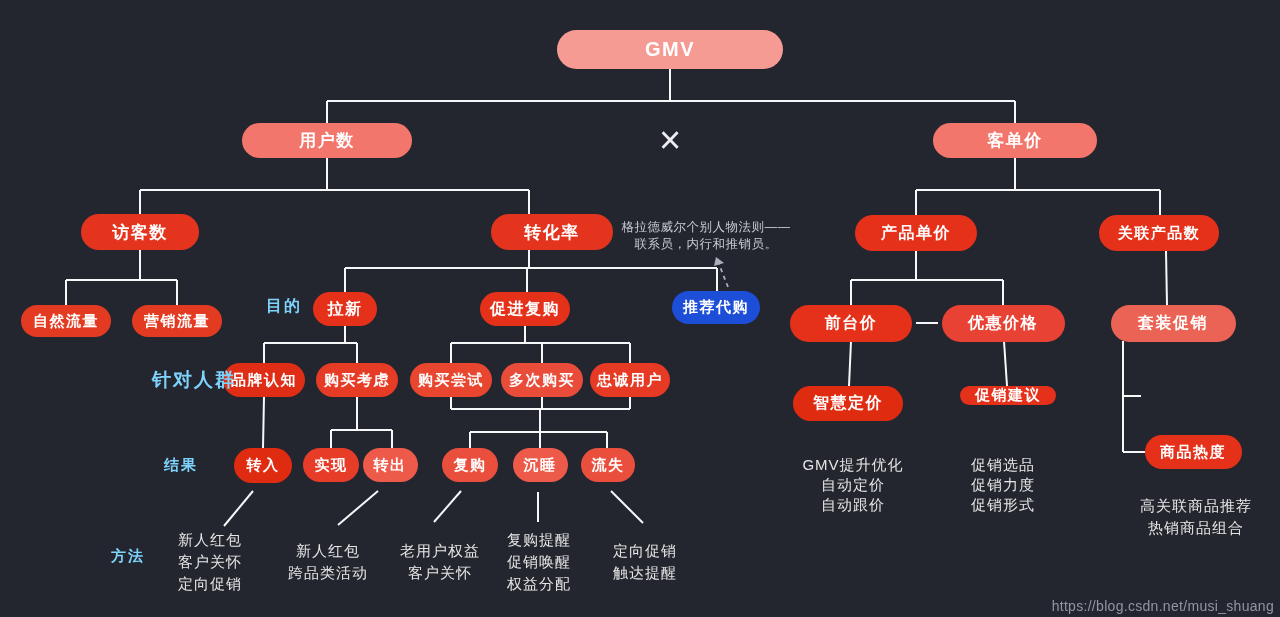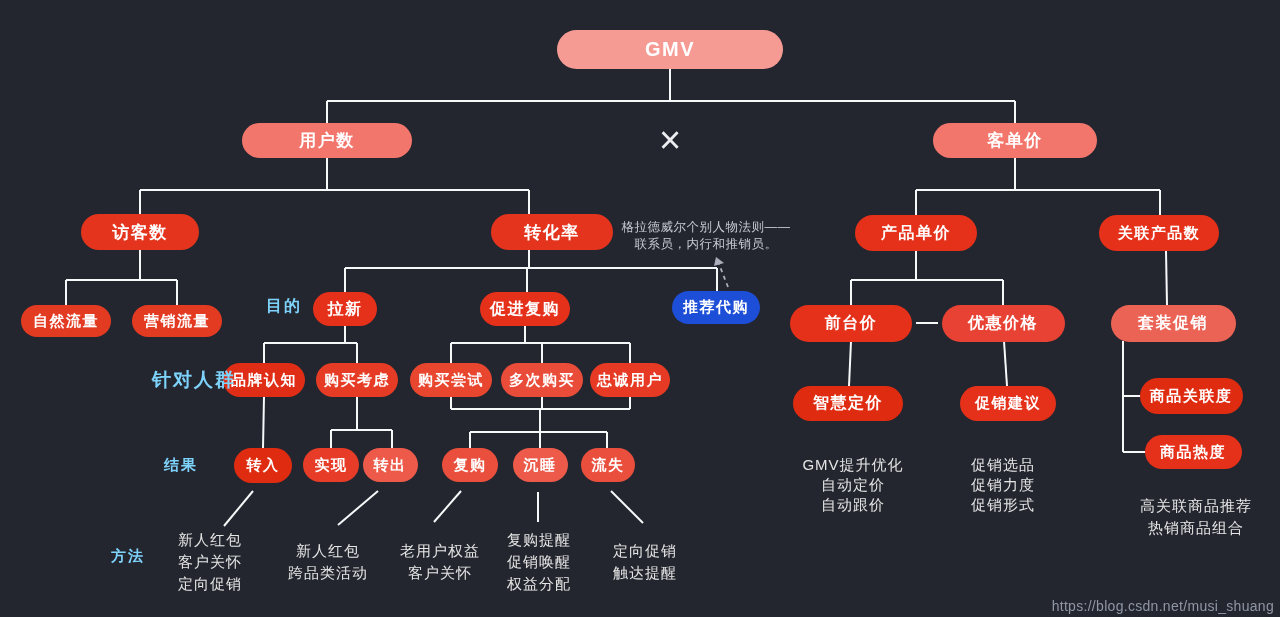--- a/index.html
+++ b/index.html
@@ -115,22 +115,21 @@
       <div class="pill" style="left: 234px; top: 447.5px; width: 58px; height: 35px; background: rgb(223, 43, 16); font-size: 15px; border-radius: 17.5px;">转入</div>
       <div class="pill" style="left: 303px; top: 448px; width: 56px; height: 34px; background: rgb(230, 60, 40); font-size: 15px; border-radius: 17px;">实现</div>
       <div class="pill" style="left: 362.5px; top: 448px; width: 55px; height: 34px; background: rgb(237, 90, 74); font-size: 15px; border-radius: 17px;">转出</div>
       <div class="pill" style="left: 442px; top: 448px; width: 56px; height: 34px; background: rgb(234, 79, 61); font-size: 15px; border-radius: 17px;">复购</div>
       <div class="pill" style="left: 512.5px; top: 448px; width: 55px; height: 34px; background: rgb(237, 90, 74); font-size: 15px; border-radius: 17px;">沉睡</div>
       <div class="pill" style="left: 581px; top: 448px; width: 54px; height: 34px; background: rgb(234, 79, 61); font-size: 15px; border-radius: 17px;">流失</div>
       <div class="pill" style="left: 790px; top: 304.5px; width: 122px; height: 37px; background: rgb(229, 48, 26); font-size: 16px; border-radius: 18.5px;">前台价</div>
       <div class="pill" style="left: 941.5px; top: 304.5px; width: 123px; height: 37px; background: rgb(232, 66, 52); font-size: 16px; border-radius: 18.5px;">优惠价格</div>
       <div class="pill" style="left: 1110.5px; top: 304.5px; width: 125px; height: 37px; background: rgb(235, 99, 84); font-size: 16px; border-radius: 18.5px;">套装促销</div>
       <div class="pill" style="left: 793px; top: 385.5px; width: 110px; height: 35px; background: rgb(223, 43, 16); font-size: 16px; border-radius: 17.5px;">智慧定价</div>
-      <div class="pill" style="left: 960px; top: 385.5px; width: 96px; height: 35px; background: rgb(229, 48, 26); font-size: 15px; border-radius: 17.5px;">促销建议</div>
-      <div class="pill" style="left: 1139.5px; top: 378px; width: 103px; height: 36px; background: rgb(223, 43, 16); font-size: 15px; border-radius: 18px;">商品关联度</div>
+      <div class="pill" style="left: 960px; top: 385.5px; width: 96px; height: 19px; background: rgb(229, 48, 26); font-size: 15px; border-radius: 17.5px;">促销建议</div>
       <div class="pill" style="left: 1144.5px; top: 435px; width: 97px; height: 34px; background: rgb(229, 48, 26); font-size: 15px; border-radius: 17px;">商品热度</div>
     </div>
   <div class="layer">
       <div class="row-label" style="left: 284px; top: 306px; font-size: 16px;">目的</div>
       <div class="row-label" style="left: 194px; top: 380px; font-size: 19px;">针对人群</div>
       <div class="row-label" style="left: 181px; top: 465px; font-size: 15px;">结果</div>
       <div class="row-label" style="left: 128px; top: 556px; font-size: 15px;">方法</div>
     </div>
   <div class="layer">
       <div class="tblock" style="left: 210px; top: 529px; font-size: 15px; line-height: 22px;">

